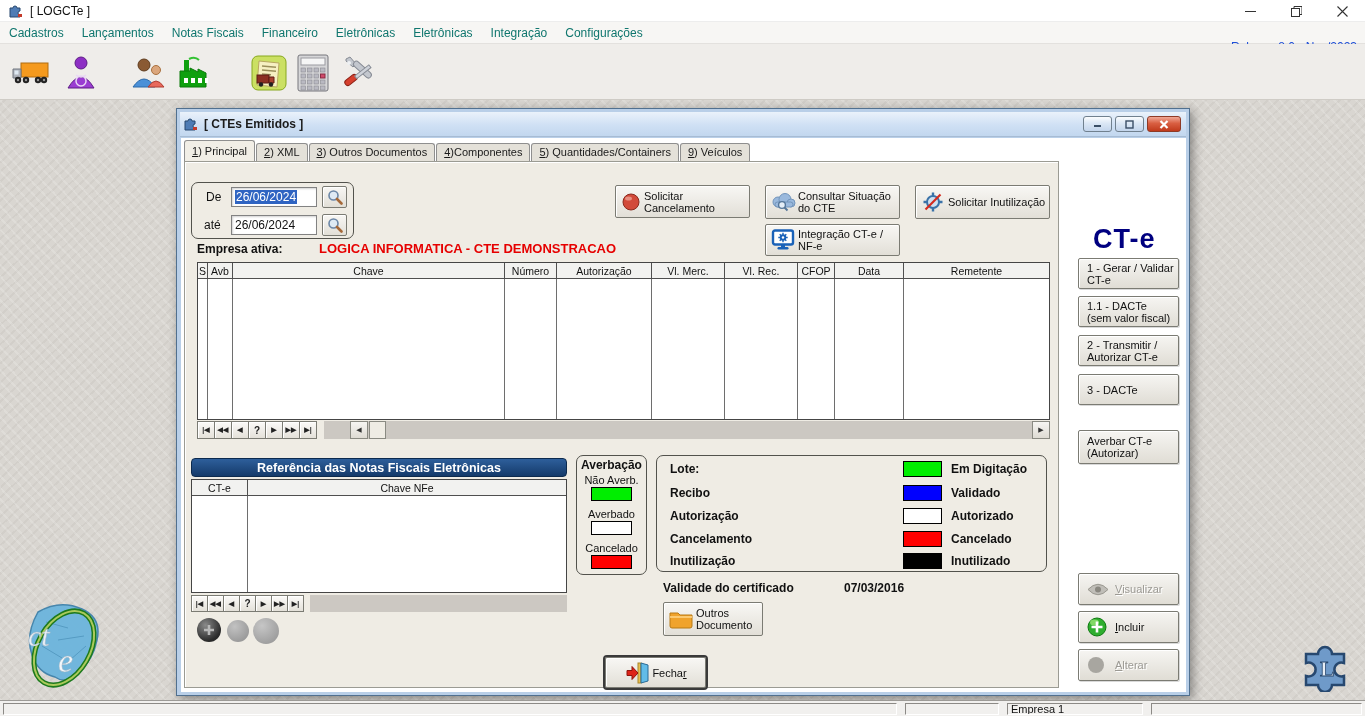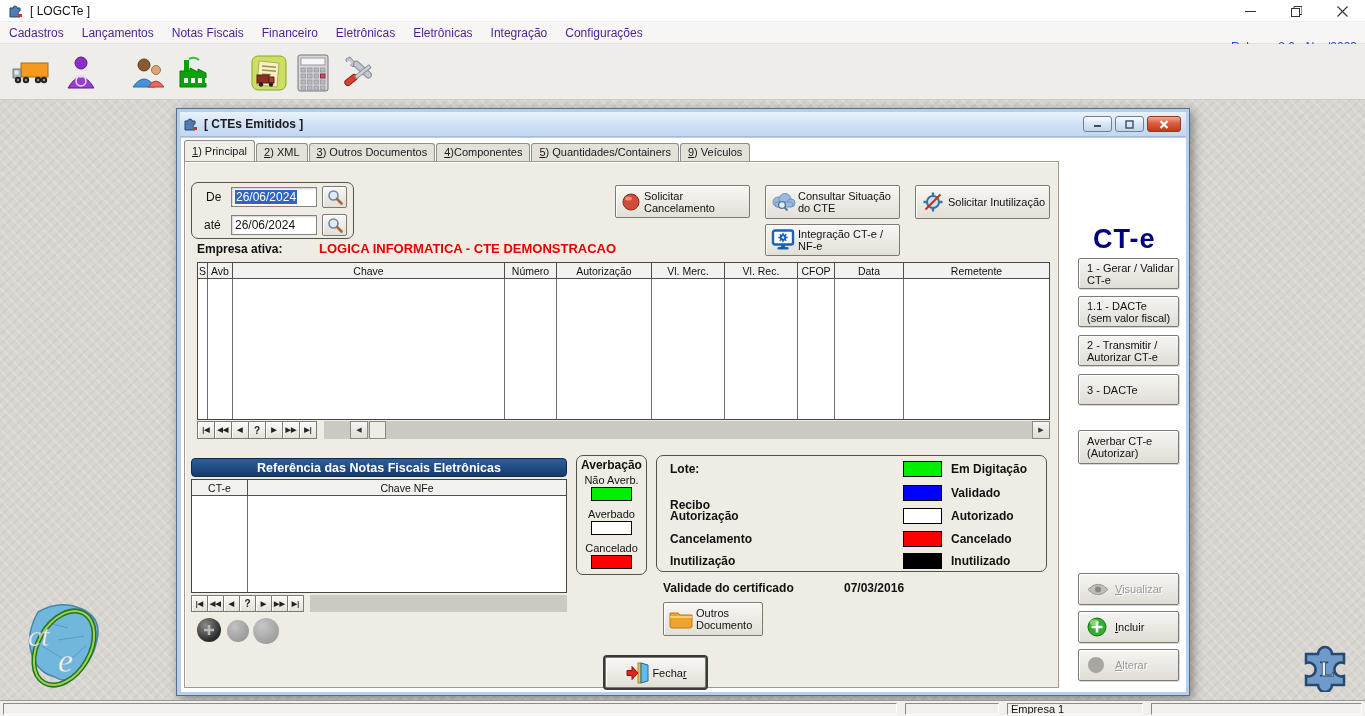--- a/index.html
+++ b/index.html
@@ -6,21 +6,21 @@
   body { font-family: "Liberation Sans", sans-serif; font-size: 12px; color:#111; }
   .screen { position: relative; width: 1365px; height: 716px; overflow: hidden; background:#d9d6d1;padding-left:24px; }
 
   
   .titlebar { position:absolute; left:0; top:0; width:1365px; height:22px; background:#ffffff; display:flex; align-items:center; border-bottom:1px solid #ededed;}
   .titlebar .ttl { margin-left:6px; font-size:12px; color:#111; }
   .appicon { width:16px; height:16px; margin-left:8px; }
   .winbtns { position:absolute; right:0; top:0; height:22px; display:flex; }
   .winbtn { width:46px; height:22px; display:flex; align-items:center; justify-content:center; }
   .menubar { position:absolute; left:0; top:22px; width:1365px; height:22px; background:#f7f6f4; display:flex; align-items:center; border-bottom:1px solid #e3e1de;}
-  .menubar .mitem { padding:3px 9px; color:#4c1d95; }
+  .menubar .mitem { padding:3px 9px; color:#0f766e; }
   .release { position:absolute; right:8px; top:18px; color:#1d4ed8; }
   .toolbar { position:absolute; left:0; top:44px; width:1365px; height:56px; background:#efedea; border-bottom:1px solid #cfccc6; }
   .tbtn { position:absolute; top:8px; width:42px; height:42px; display:flex; align-items:center; justify-content:center; }
 
   .desktop { position:absolute; left:0; top:100px; width:1365px; height:600px;
     background-color:#d9d6d1;
     background-image: repeating-linear-gradient(47deg, rgba(255,255,255,.16) 0 2px, transparent 2px 8px),
                       repeating-linear-gradient(-43deg, rgba(150,144,136,.10) 0 2px, transparent 2px 7px);}
   .statusbar { position:absolute; left:0; top:700px; width:1365px; height:16px; background:#f1f0ee; border-top:1px solid #9c9a96; }
   .sb-panel { position:absolute; top:2px; height:12px; border:1px solid; border-color:#8c8a86 #ffffff #ffffff #8c8a86; background:#f1f0ee; font-size:11px; padding:0 3px; line-height:11px; overflow:hidden;}
@@ -424,21 +424,21 @@
         <div class="swatch" style="position: absolute; left: 410px; top: 349px; width: 41px; height: 14px; background: rgb(0, 238, 0);"></div>
         <div class="lrow" style="left:395px;top:370px;width:71px;font-weight:normal;font-size:11px;text-align:center">Averbado</div>
         <div class="swatch" style="position: absolute; left: 410px; top: 383px; width: 41px; height: 14px; background: rgb(255, 255, 255);"></div>
         <div class="lrow" style="left:395px;top:404px;width:71px;font-weight:normal;font-size:11px;text-align:center">Cancelado</div>
         <div class="swatch" style="position: absolute; left: 410px; top: 417px; width: 41px; height: 14px; background: rgb(255, 0, 0);"></div>
 
         <div class="gbox" style="left:475px;top:317px;width:391px;height:117px"></div>
         <div class="lrow" style="left:489px;top:324px">Lote:</div>
         <div class="swatch" style="position: absolute; left: 722px; top: 323px; width: 39px; height: 16px; background: rgb(0, 238, 0);"></div>
         <div class="lrow" style="left:770px;top:324px">Em Digitação</div>
-        <div class="lrow" style="left:489px;top:360px">Recibo</div>
+        <div class="lrow" style="left:489px;top:348px">Recibo</div>
         <div class="swatch" style="position: absolute; left: 722px; top: 347px; width: 39px; height: 16px; background: rgb(0, 0, 255);"></div>
         <div class="lrow" style="left:770px;top:348px">Validado</div>
         <div class="lrow" style="left:489px;top:371px">Autorização</div>
         <div class="swatch" style="position: absolute; left: 722px; top: 370px; width: 39px; height: 16px; background: rgb(255, 255, 255);"></div>
         <div class="lrow" style="left:770px;top:371px">Autorizado</div>
         <div class="lrow" style="left:489px;top:394px">Cancelamento</div>
         <div class="swatch" style="position: absolute; left: 722px; top: 393px; width: 39px; height: 16px; background: rgb(255, 0, 0);"></div>
         <div class="lrow" style="left:770px;top:394px">Cancelado</div>
         <div class="lrow" style="left:489px;top:416px">Inutilização</div>
         <div class="swatch" style="position: absolute; left: 722px; top: 415px; width: 39px; height: 16px; background: rgb(0, 0, 0);"></div>

